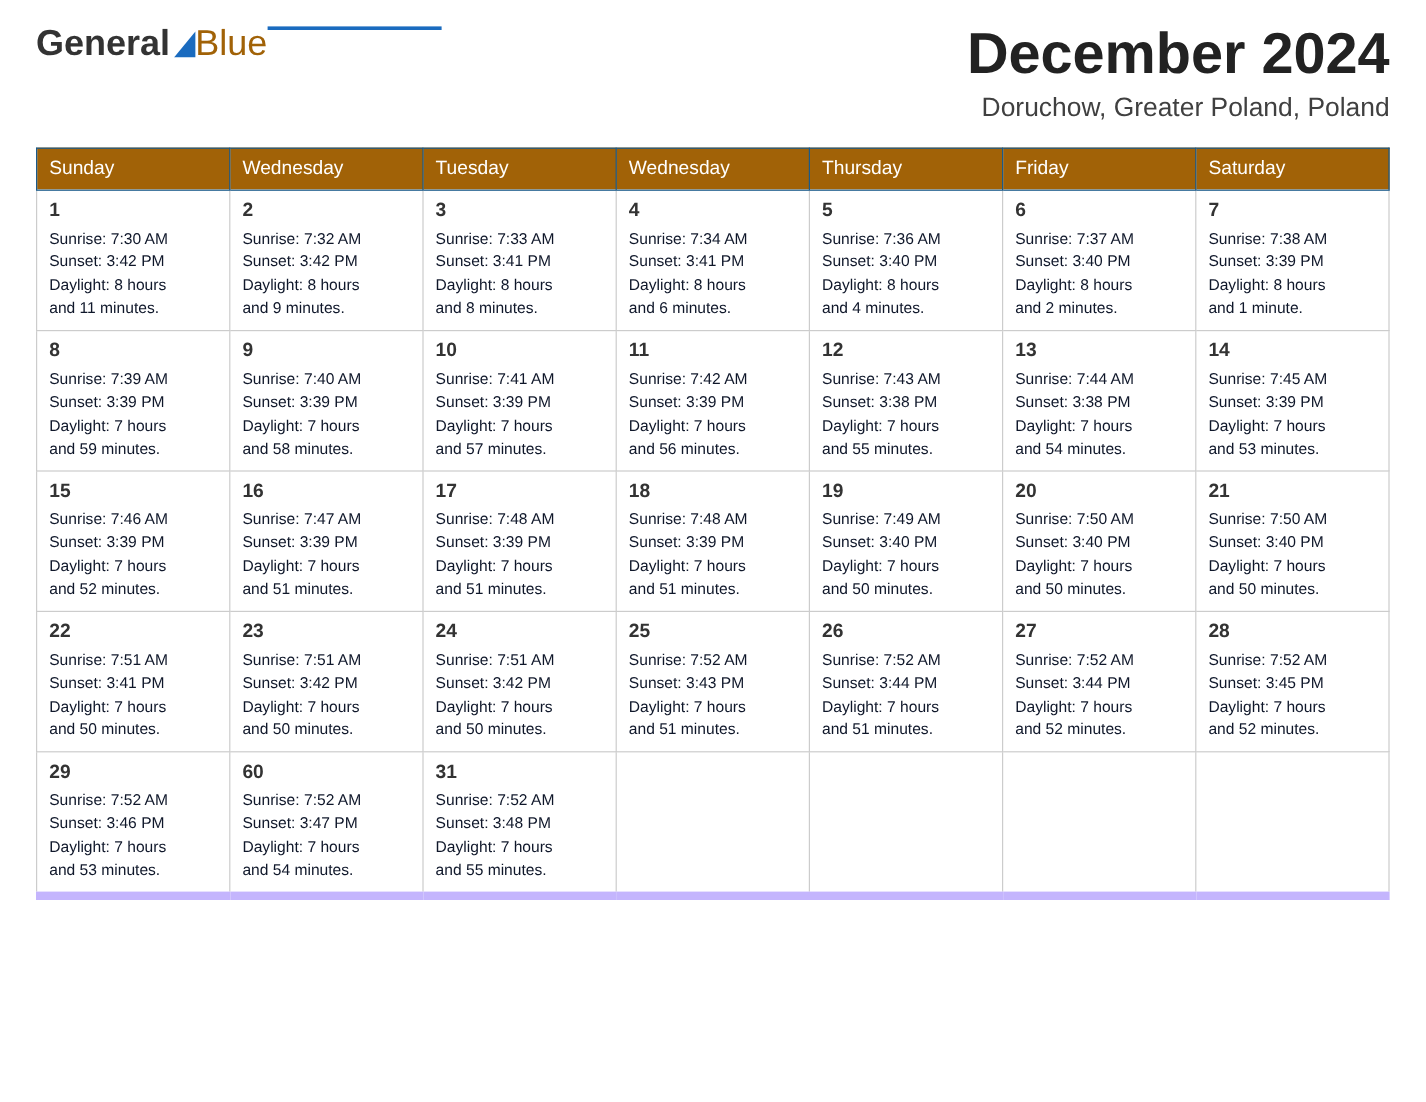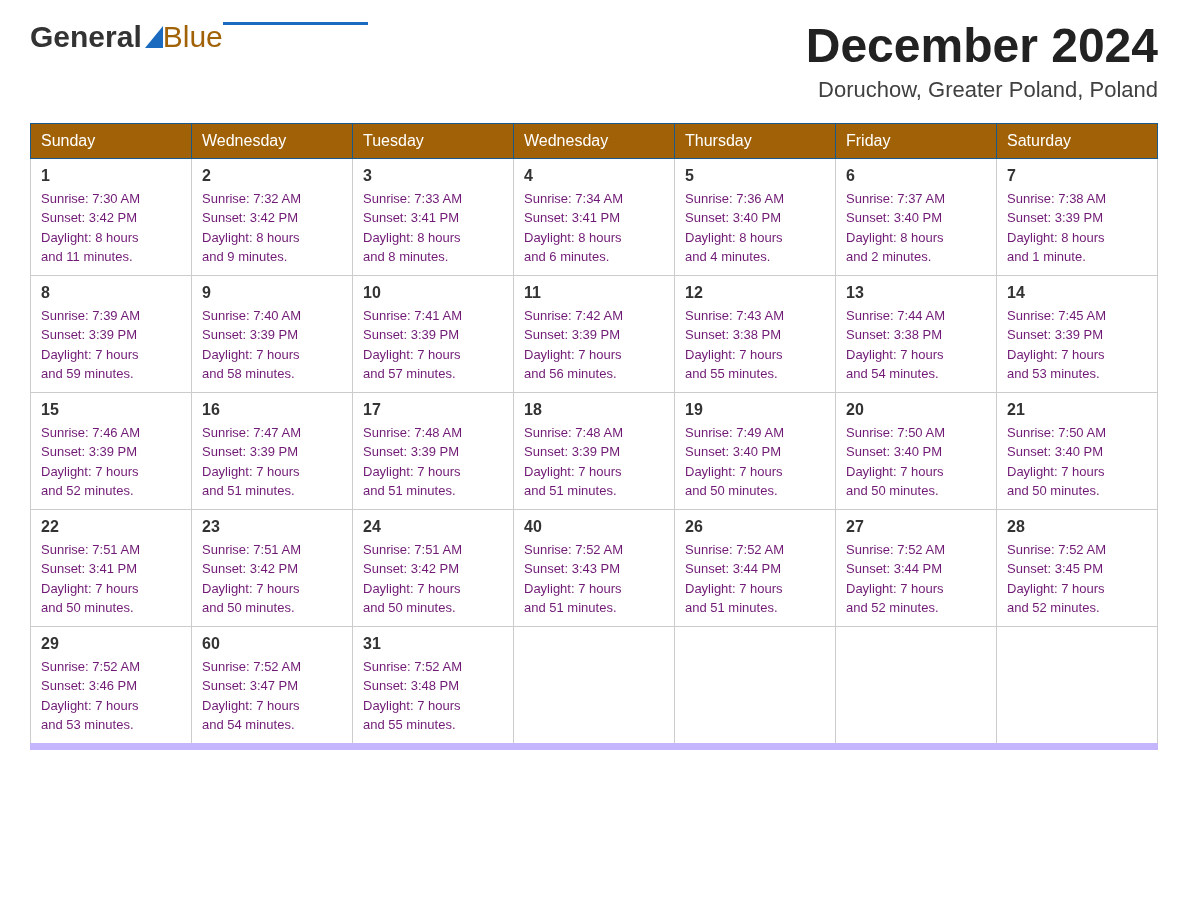--- a/index.html
+++ b/index.html
@@ -65,21 +65,21 @@
     }
     .day-number {
       font-size: 16px;
       font-weight: bold;
       display: block;
       margin-bottom: 4px;
     }
     .day-info {
       font-size: 13px;
       line-height: 1.5;
-      color: #701a75;
+      color: #0f172a;
     }
     .empty-cell {
       background: #fff;
     }
     .logo-row {
       display: flex;
       align-items: center;
     }
   </style>
 </head>
@@ -264,21 +264,21 @@
           Sunrise: 7:51 AM<br>Sunset: 3:42 PM<br>Daylight: 7 hours<br>and 50 minutes.
         </div>
         </td>
         <td>
           <span class="day-number">24</span>
         <div class="day-info">
           Sunrise: 7:51 AM<br>Sunset: 3:42 PM<br>Daylight: 7 hours<br>and 50 minutes.
         </div>
         </td>
         <td>
-          <span class="day-number">40</span>
+          <span class="day-number">25</span>
         <div class="day-info">
           Sunrise: 7:52 AM<br>Sunset: 3:43 PM<br>Daylight: 7 hours<br>and 51 minutes.
         </div>
         </td>
         <td>
           <span class="day-number">26</span>
         <div class="day-info">
           Sunrise: 7:52 AM<br>Sunset: 3:44 PM<br>Daylight: 7 hours<br>and 51 minutes.
         </div>
         </td>

